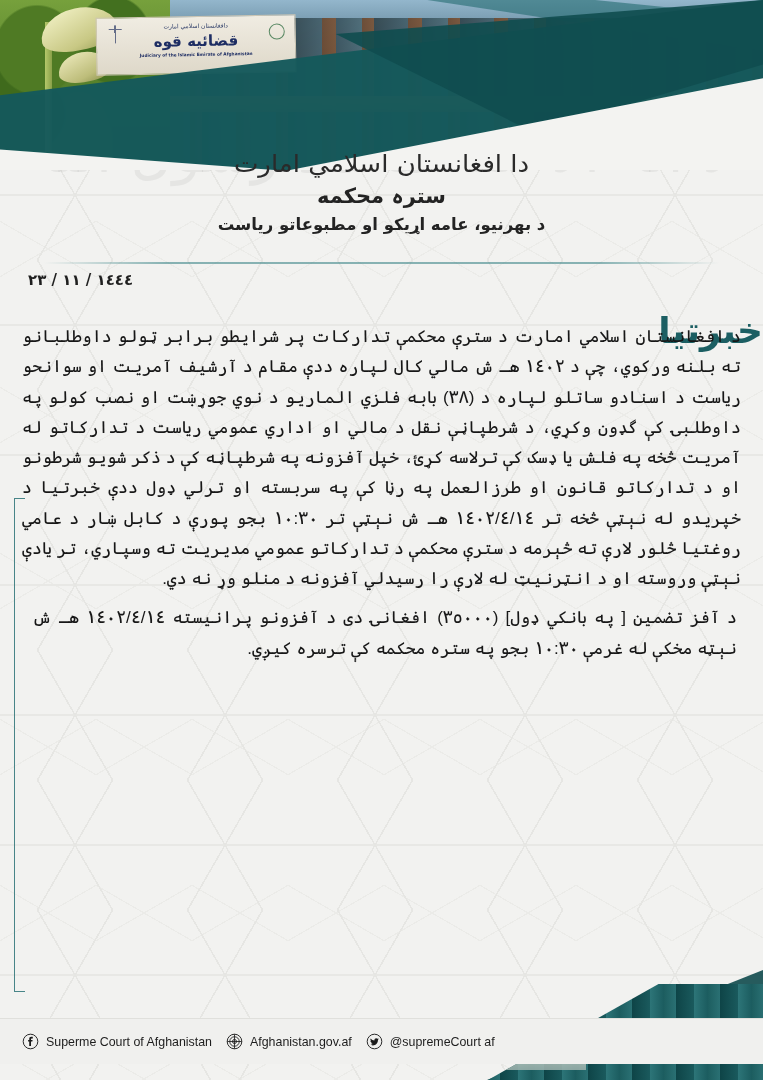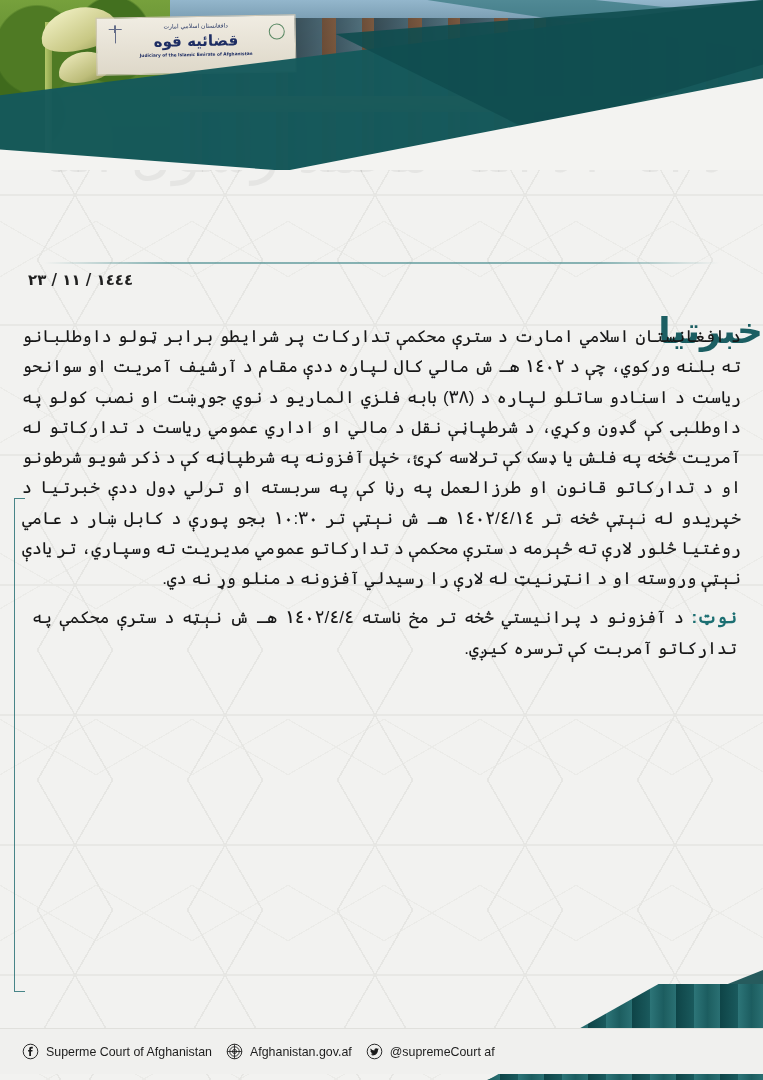--- a/index.html
+++ b/index.html
@@ -306,21 +306,21 @@
     opacity: .85;
   }
   .note-label {
     color: #1c6f72;
     font-weight: 700;
   }
 
   
   .footer {
     position: absolute;
-    left: 0; bottom: 6px;
+    left: 0; bottom: 16px;
     width: 763px; height: 46px;
     z-index: 6;
     background: #f0f0ee;
     border-top: 1px solid #e0e0dc;
     display: flex;
     align-items: center;
     direction: ltr;
     padding-left: 22px;
     gap: 14px;
     overflow: hidden;
@@ -405,30 +405,35 @@
     </div>
 
     <div class="teal-shape-c"></div>
     <div class="teal-shape-a"></div>
     <div class="teal-shape-b"></div>
     <div class="white-wedge"></div>
     <div class="white-wedge-2"></div>
   </div>
 
 
+  <div class="masthead">
+    <div class="emirate-calligraphy">دا افغانستان اسلامي امارت</div>
+    <div class="org-name">سترہ محکمه</div>
+    <div class="dept-name">د بهرنیو، عامه اړیکو او مطبوعاتو ریاست</div>
+  </div>
 
   <div class="issue-date">١٤٤٤ / ١١ / ٢٣</div>
 
   <div class="divider"></div>
 
   <div class="doc-title">خبرتیا</div>
 
   <div class="body-area">
     <p class="para">د افغانستان اسلامي امارت د سترې محکمې تدارکات پر شرایطو برابر ټولو داوطلبانو ته بلنه ورکوي، چې د ١٤٠٢ هـ ش مالي کال لپاره ددې مقام د آرشیف آمریت او سوانحو ریاست د اسنادو ساتلو لپاره د (٣٨) بابه فلزي الماریو د نوي جوړښت او نصب کولو په داوطلبۍ کې گډون وکړي، د شرطپاڼې نقل د مالي او اداري عمومي ریاست د تدارکاتو له آمریت څخه په فلش یا ډسک کې ترلاسه کړئ، خپل آفزونه په شرطپاڼه کې د ذکر شویو شرطونو او د تدارکاتو قانون او طرزالعمل په رڼا کې په سربسته او ترلي ډول ددې خبرتیا د خپریدو له نېټې څخه تر ١٤٠٢/٤/١٤ هـ ش نېټې تر ١٠:٣٠ بجو پورې د کابل ښار د عامي روغتیا څلور لارې ته څېرمه د سترې محکمې د تدارکاتو عمومي مدیریت ته وسپاري، تر یادې نېټې وروسته او د انټرنیټ له لارې را رسیدلي آفزونه د منلو وړ نه دي.</p>
-    <p class="para para-bracketed"><span class="note-label">نوټ:</span><span> د آفزونو د پرانیستي څخه تر مخ ناسته ١٤٠٢/٤/٤ هـ ش نېټه د سترې محکمې په تدارکاتو آمربت کې ترسره کیږي.</span></p>
+    <p class="para para-bracketed">د آفز تضمین [ په بانکي ډول] (٣٥٠٠٠) افغانۍ دی د آفزونو پرانیسته ١٤٠٢/٤/١٤ هـ ش نېټه مخکې له غرمې ١٠:٣٠ بجو په سترہ محکمه کې ترسره کیږي.</p>
   </div>
 
   <div class="bracket-rail"></div>
 
   <div class="footer-diag"></div>
   <div class="footer-photo">
     <div class="footer-photo-inner"></div>
     <div class="footer-photo-sign">قضائیه قوه</div>
   </div>
 

